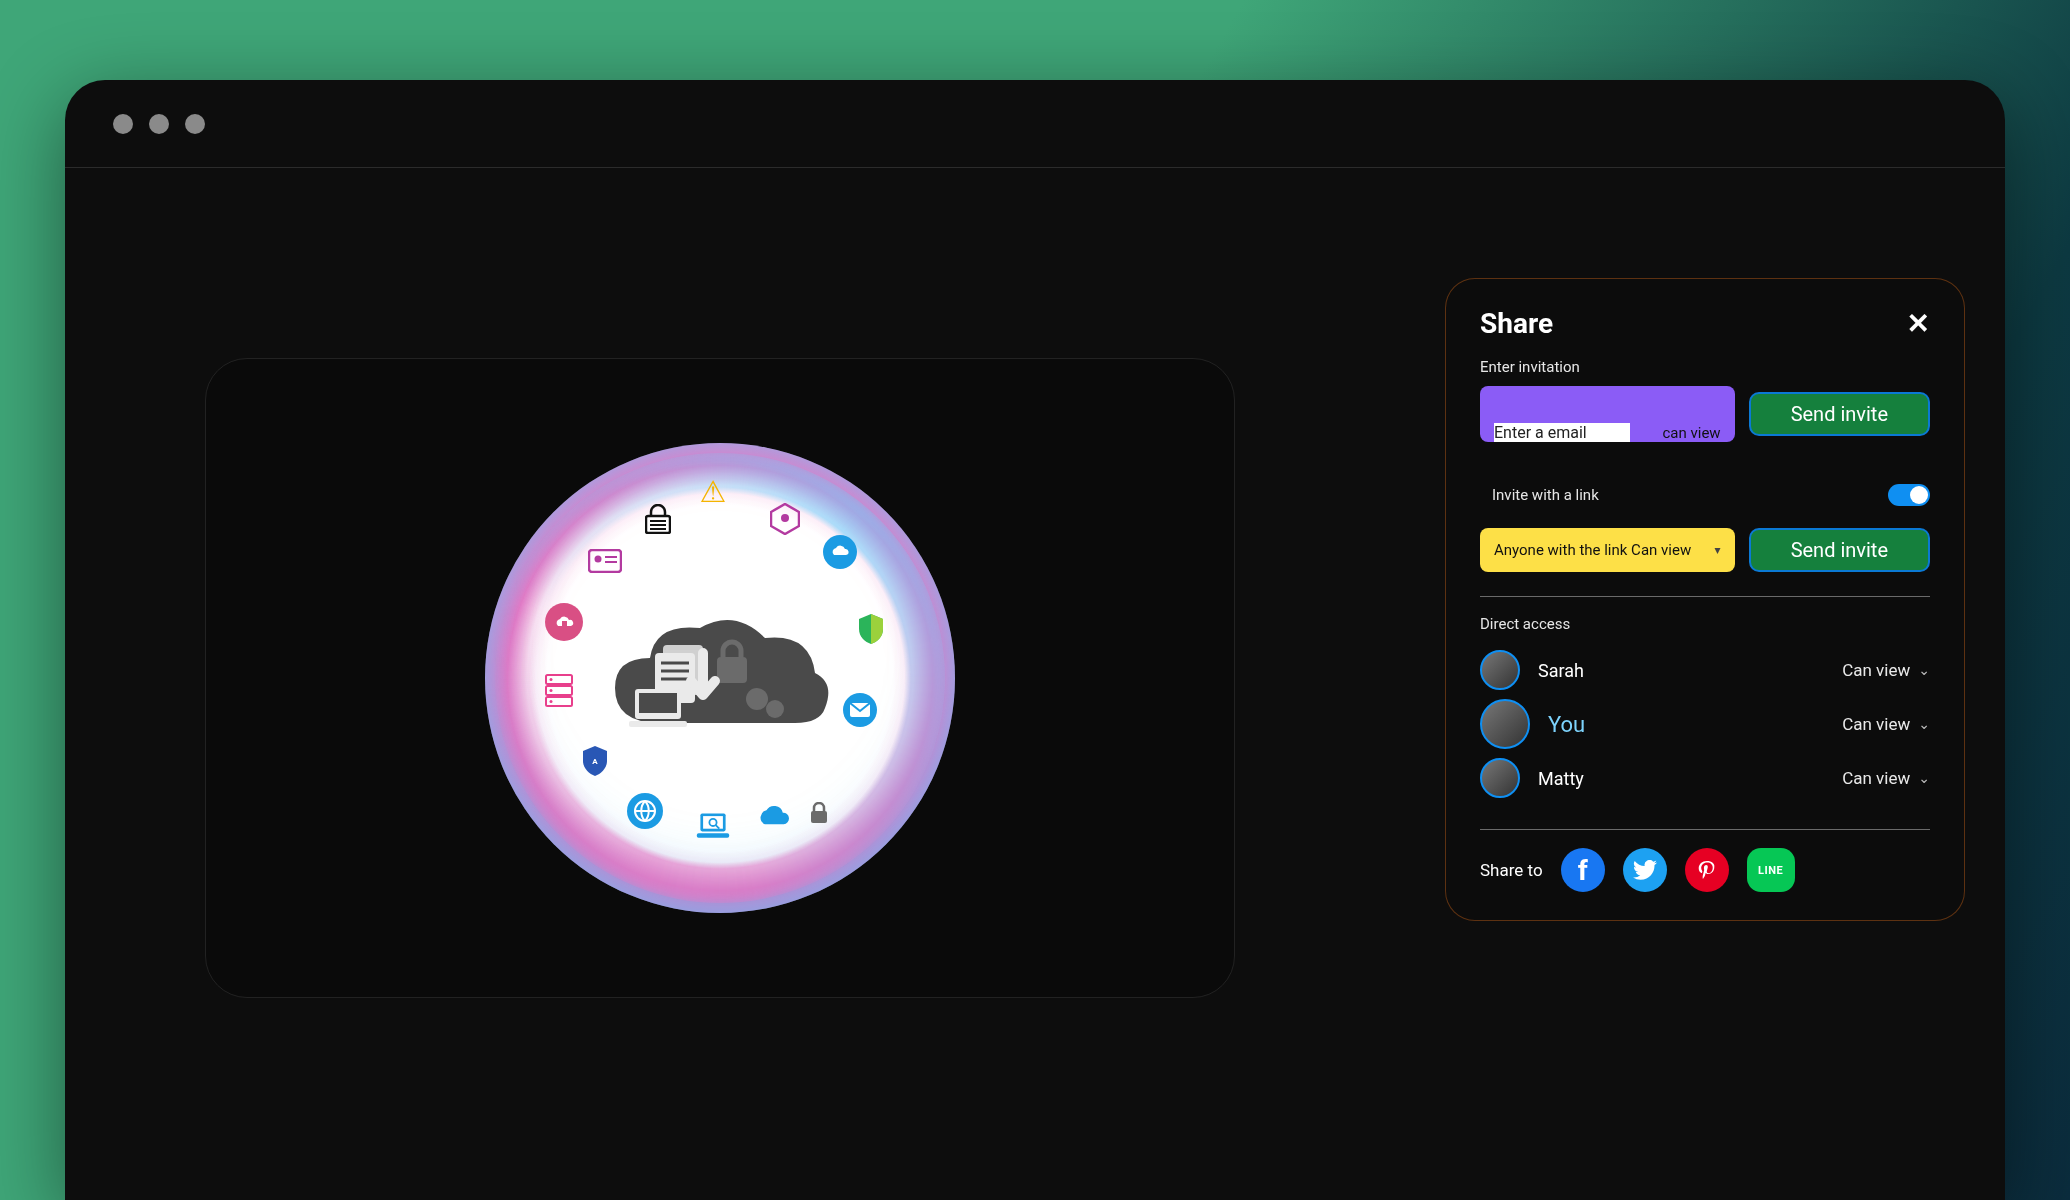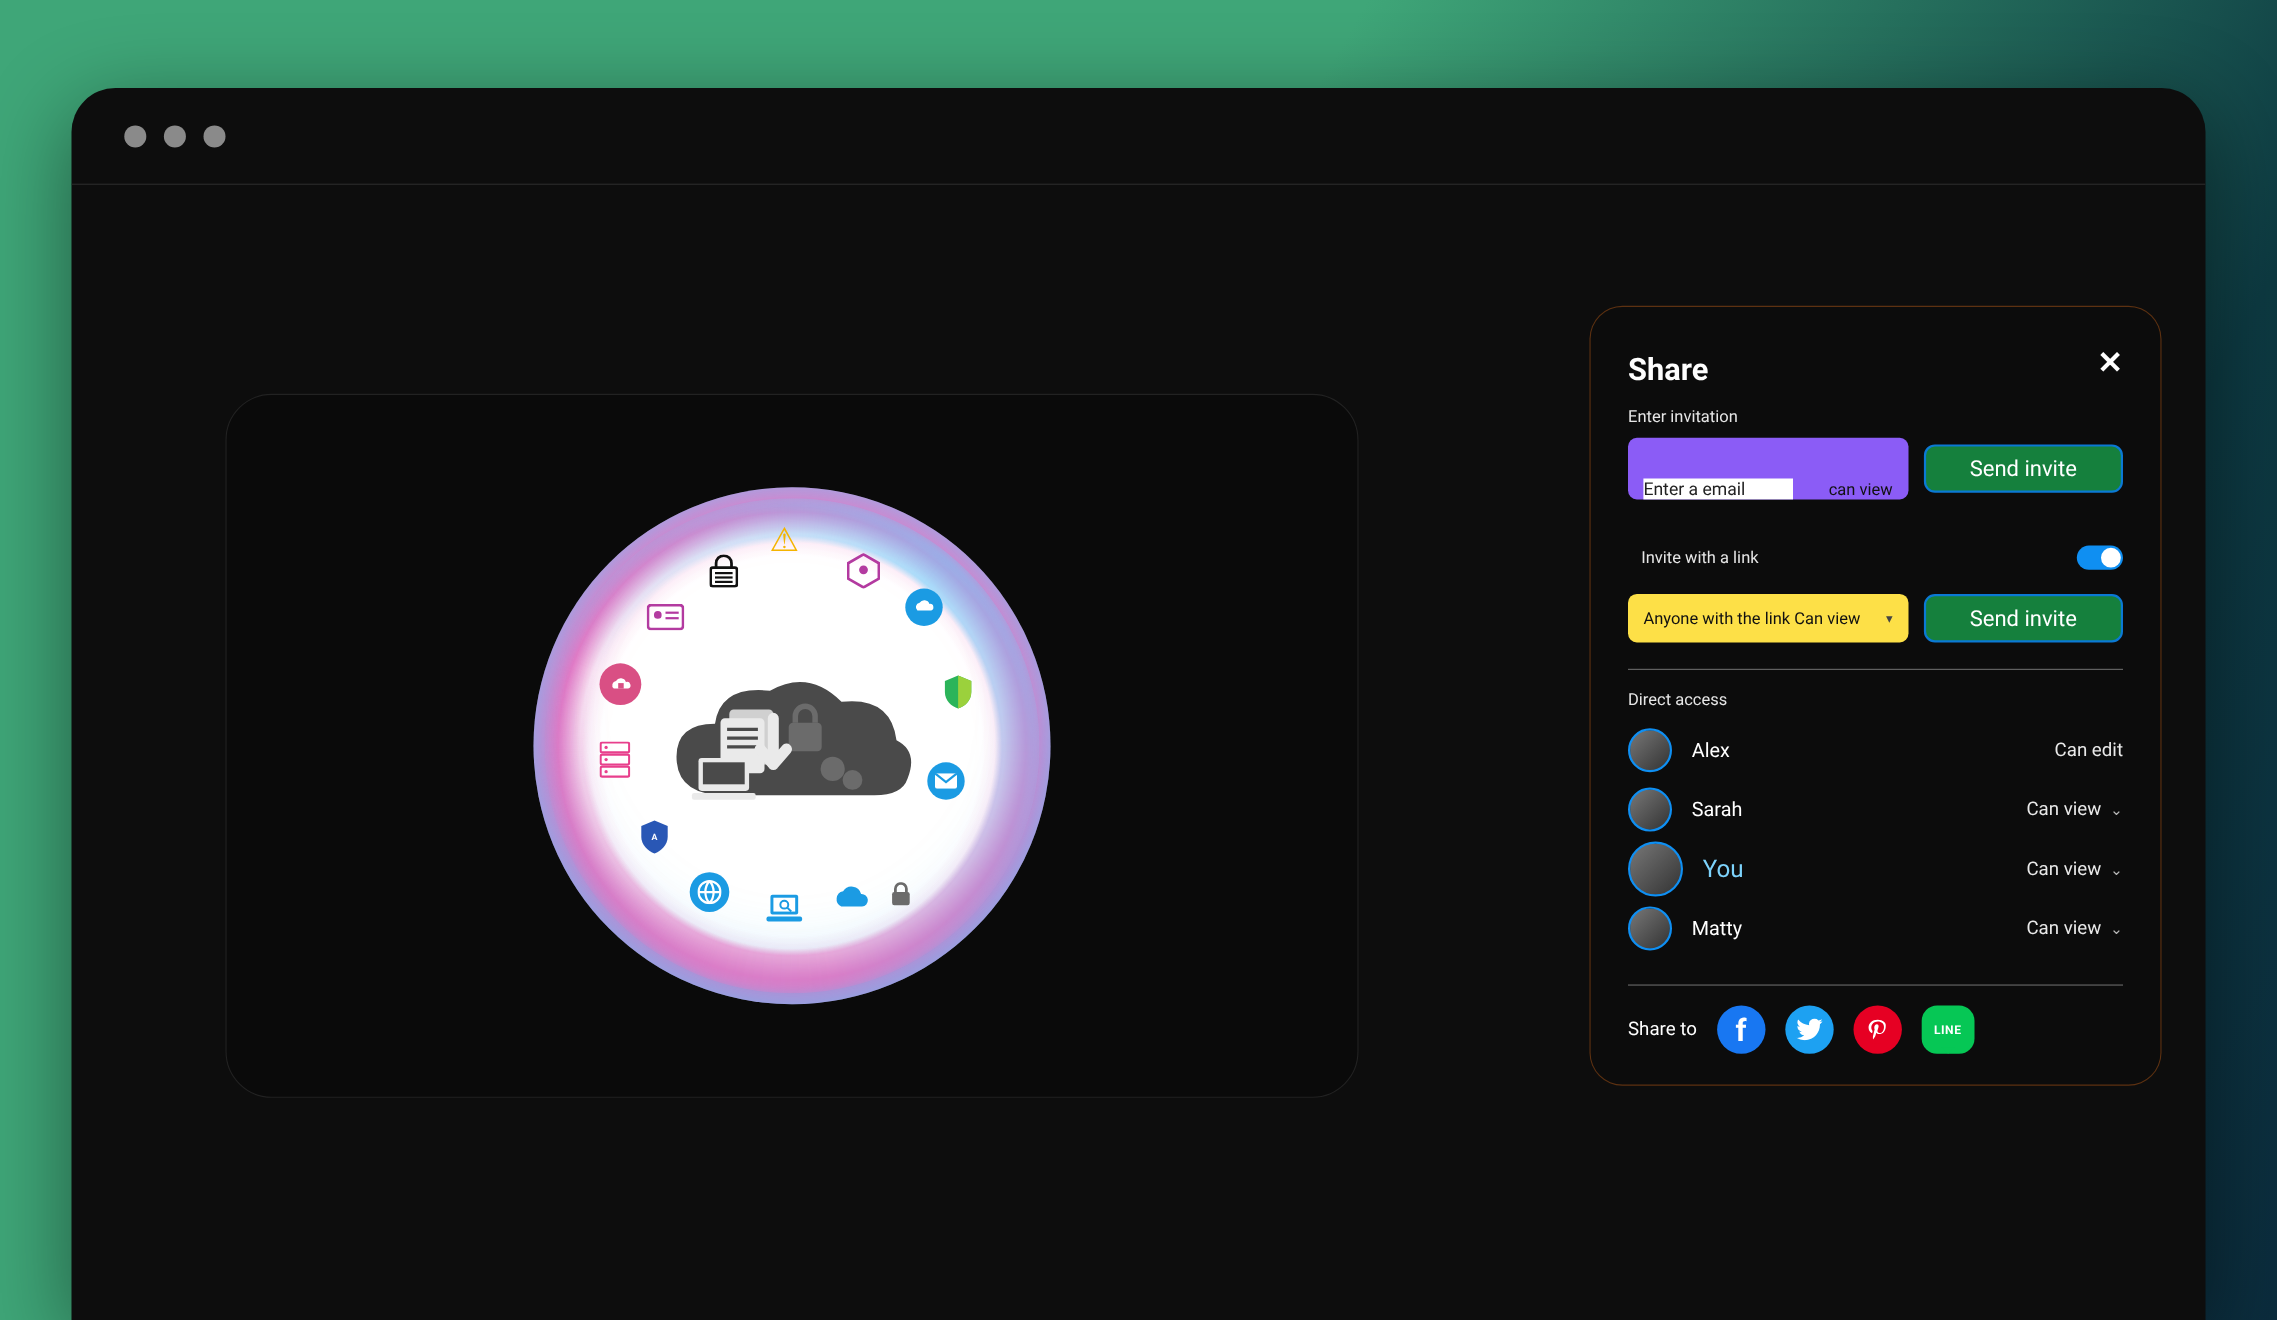--- a/index.html
+++ b/index.html
@@ -70,21 +70,21 @@
     position: absolute;
     right: 40px; top: 110px;
     width: 520px;
     background: #0c0c0c;
     border: 1px solid #ff7a1a55;
     border-radius: 30px;
     padding: 28px 34px 28px 34px;
     color: #fff;
   }
   .share-header { display:flex; justify-content:space-between; align-items:center; margin-bottom: 18px; }
-  .share-title  { font-size: 28px; font-weight: 700; margin-top: 12px; }
+  .share-title  { font-size: 28px; font-weight: 700; }
   .close-x { font-size: 28px; font-weight: 700; cursor: pointer; line-height: 1; }
   .section-label { font-size: 15px; color: #e6e6e6; margin-bottom: 10px; }
   .row { display:flex; gap: 14px; align-items:center; }
   .email-input-wrap {
     flex:1; background:#8b5cf6; border-radius: 8px; height: 56px;
     display:flex; align-items:flex-end; padding: 0 14px; justify-content:space-between;
   }
   .email-input {
     border:none; outline:none; font-size: 16px; width: 60%;
     color:#111;
@@ -283,29 +283,20 @@
       </div>
 
       <hr class="divider">
 
       <div class="section-label">Direct access</div>
 
       <div id="user-list">
           <div class="user-row">
             <div class="user-left">
               <div class="avatar"></div>
-              <div class="uname">Alex</div>
-            </div>
-            <div class="perm">
-              <span>Can edit</span>
-            </div>
-          </div>
-          <div class="user-row">
-            <div class="user-left">
-              <div class="avatar"></div>
               <div class="uname">Sarah</div>
             </div>
             <div class="perm">
               <span>Can view</span>
               <span class="chev">⌄</span>
             </div>
           </div>
           <div class="user-row">
             <div class="user-left">
               <div class="avatar big"></div>

